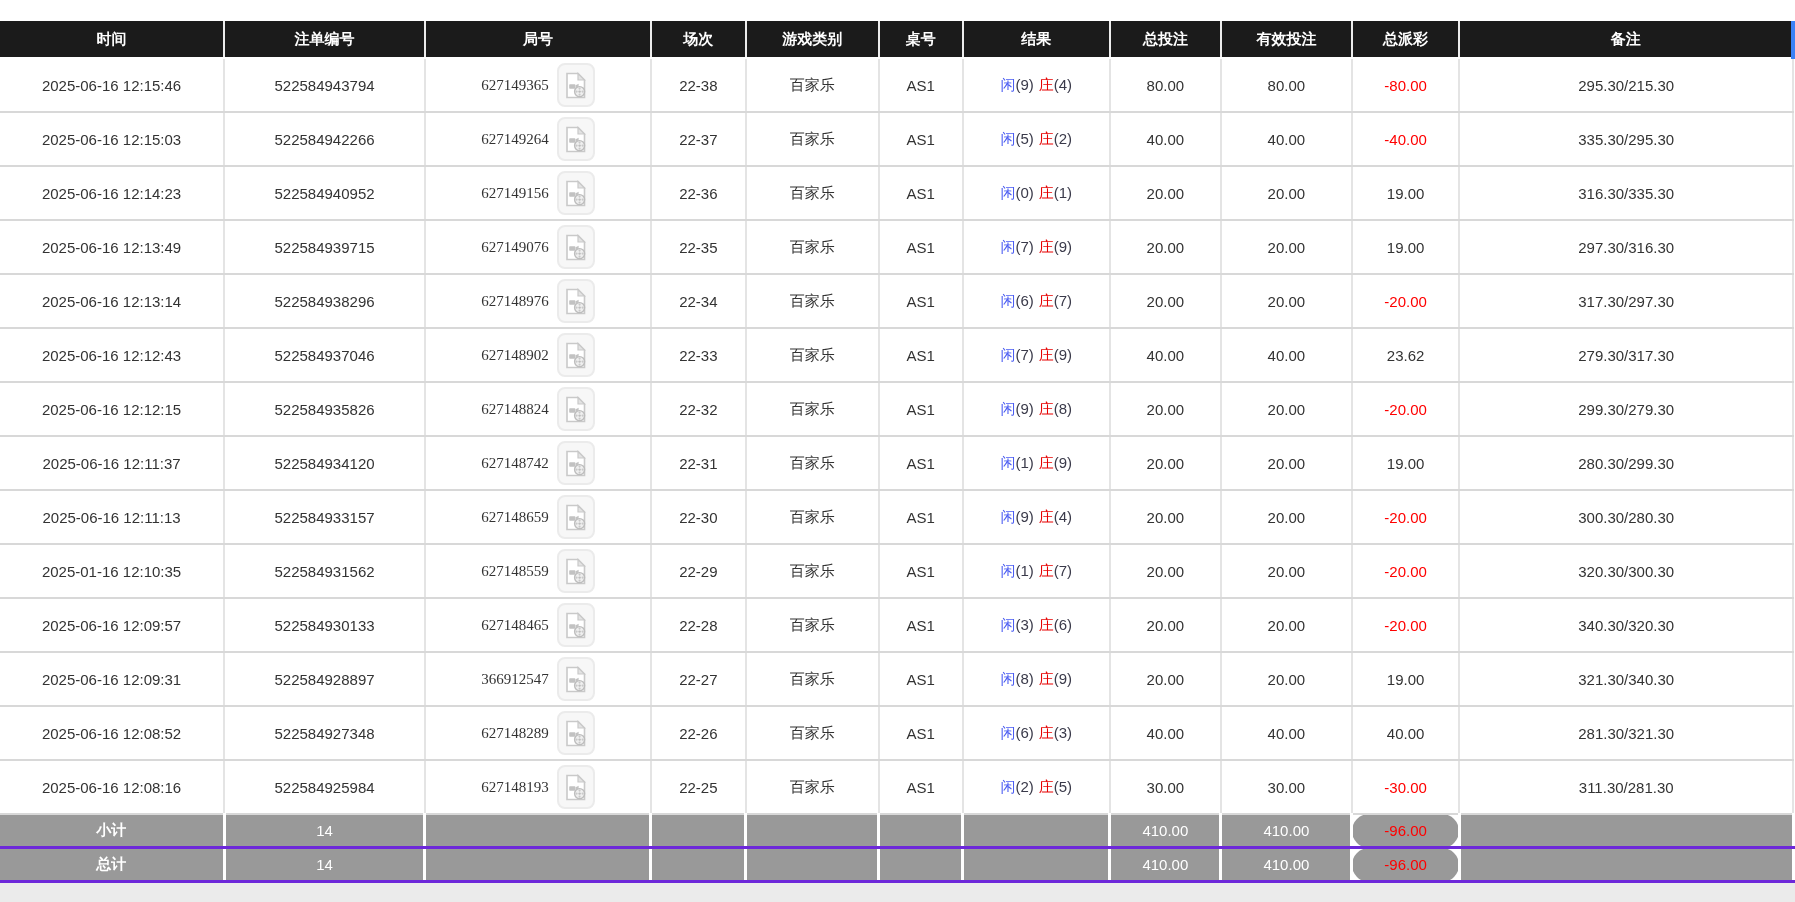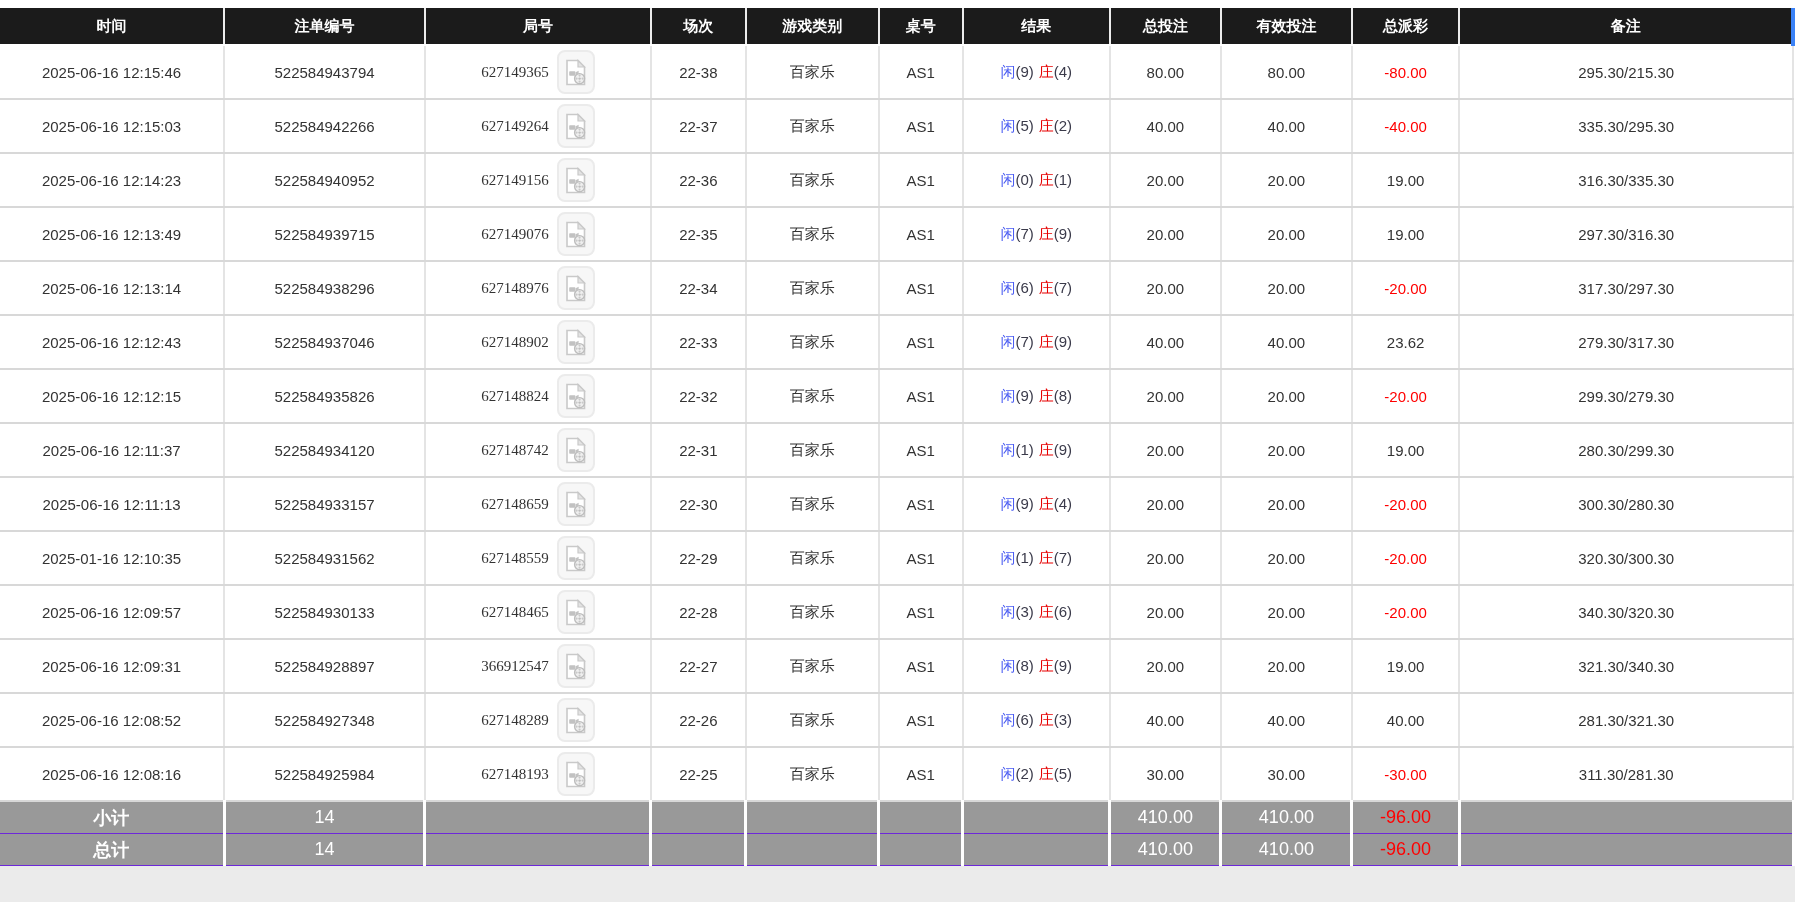--- a/index.html
+++ b/index.html
@@ -6,21 +6,21 @@
     margin: 0;
     padding: 0;
     background: #ffffff;
     font-family: "Liberation Sans", sans-serif;
   }
   .page {
     width: 100%;
     min-height: 902px;
     background: #ffffff;
     box-sizing: border-box;
-    padding-top: 8px;
+    padding-top: 21px;
     display: flex;
     flex-direction: column;
   }
   table.records {
     width: 100%;
     border-collapse: collapse;
     table-layout: fixed;
   }
   
   table.records th {
@@ -69,29 +69,29 @@
     flex: 0 0 auto;
   }
   
   .player-label { color: var(--player-blue, #4a5cf2); }
   .banker-label { color: var(--banker-red, #e60000); }
   .result-num { color: #3a3a4a; }
   .result-sep { display: inline-block; width: 5px; }
   
   .bet-blue { color: var(--bet-blue, #2b6bff); }
   .payout { color: #333333; }
-  .payout.neg { color: var(--neg-red, #ff0000); }
+  .payout.neg { color: var(--neg-red, #ff0000); border-radius: 26px; }
   
   tr.summary td {
     background: var(--summary-bg, #999999);
     color: #ffffff;
-    font-size: 18px;
+    font-size: 15px;
     height: 31px;
     border-right: 3px solid #ffffff;
-    border-bottom: 1px solid #6d28d9;
+    border-bottom: 3px solid #6d28d9;
   }
   tr.summary td.sum-label { font-weight: bold; }
   tr.summary td.payout { color: #ffffff; }
   tr.summary td.payout.neg { color: var(--neg-red, #ff0000); }
   .bottom-fill {
     flex: 1 1 auto;
     min-height: 19px;
     background: #ebebeb;
   }
 </style>

